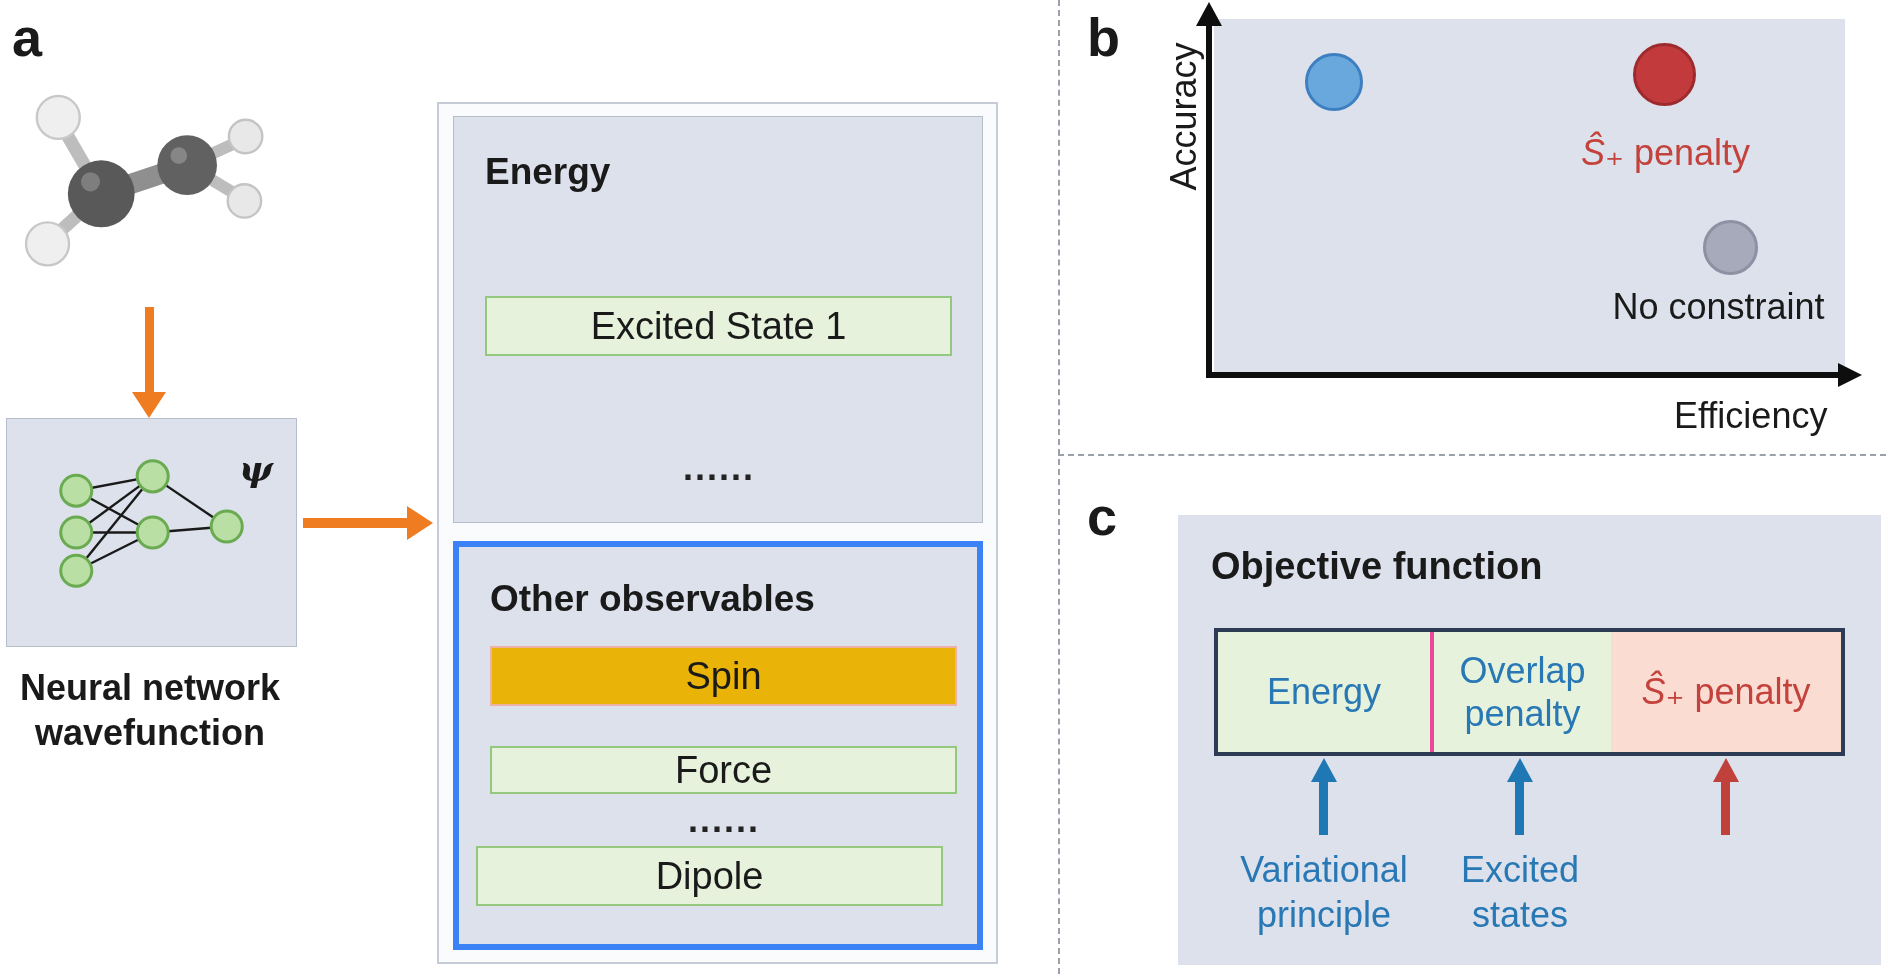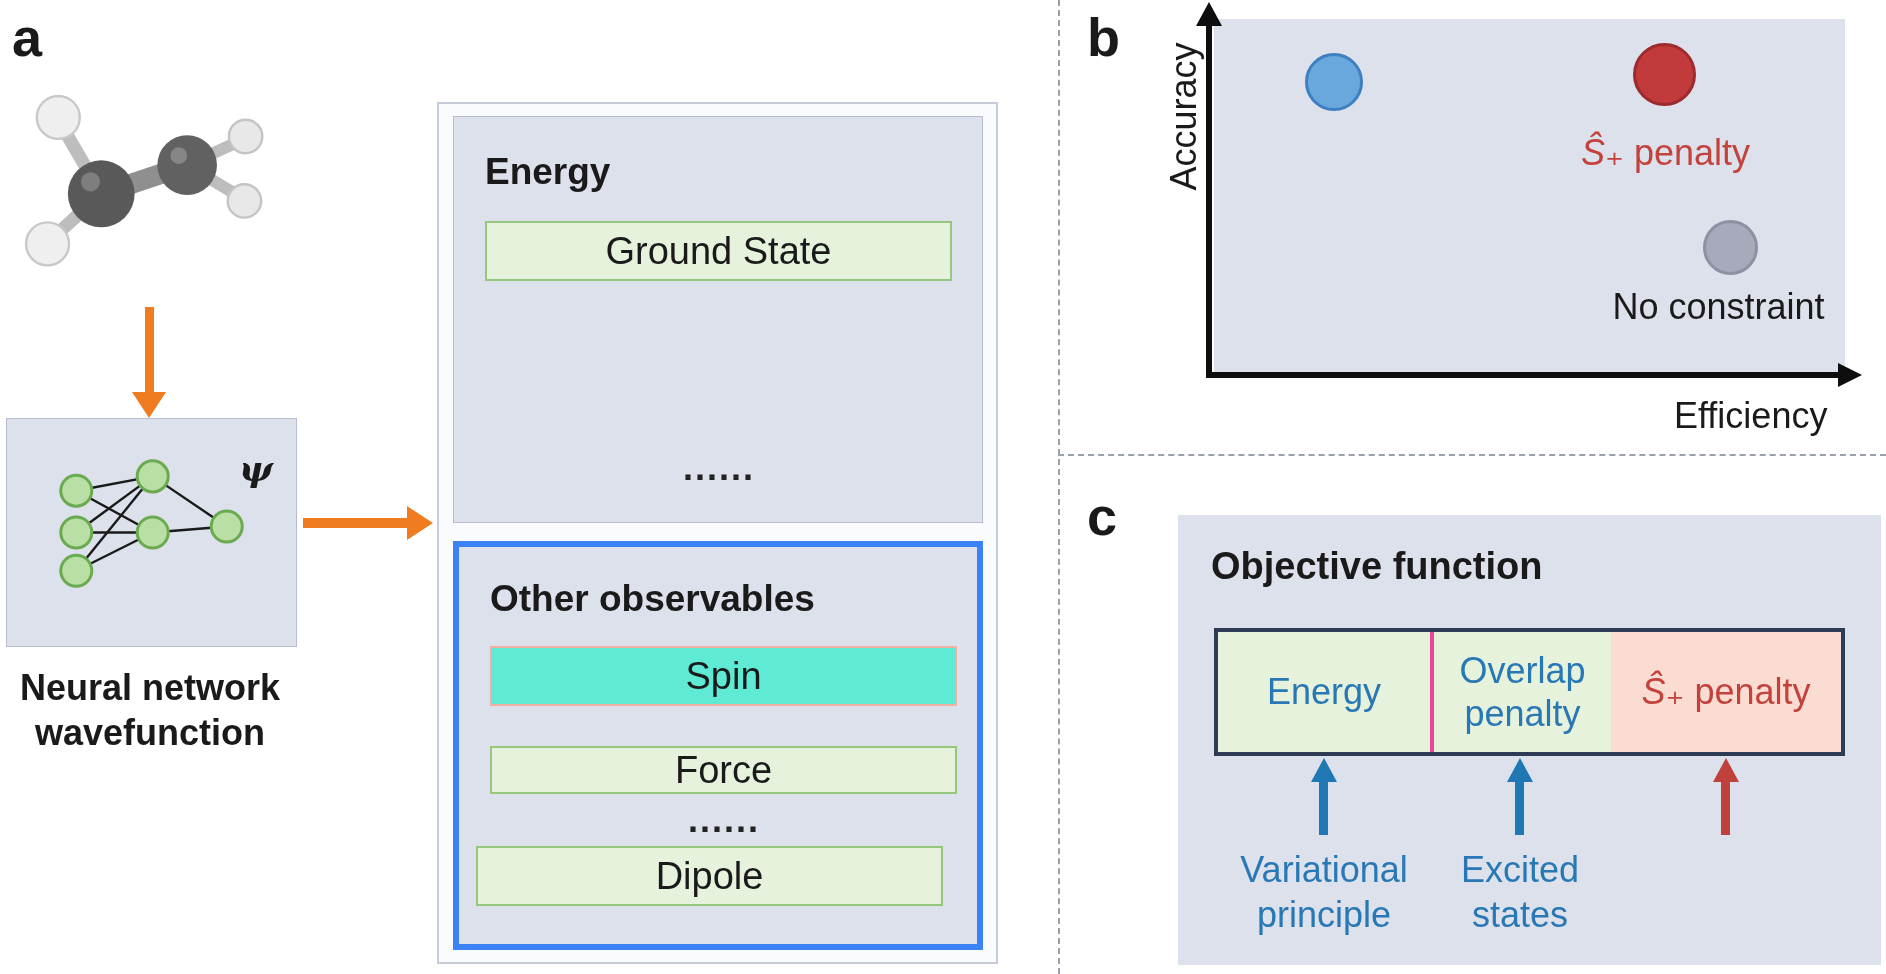--- a/index.html
+++ b/index.html
@@ -3,21 +3,21 @@
 <meta charset="utf-8">
 <style>
   html,body{margin:0;padding:0;background:#ffffff;}
   #fig{position:relative;width:1886px;height:974px;background:#ffffff;overflow:hidden;
        font-family:"Liberation Sans","DejaVu Sans",sans-serif;color:#1a1a1a;}
   .abs{position:absolute;}
   .letter{font-size:54px;font-weight:900;line-height:1;}
   .panelbox{background:#dce1eb;}
   .itembox{display:flex;align-items:center;justify-content:center;font-size:38px;box-sizing:border-box;}
   .green{background:#e6f2dc;border:2px solid #94c87e;}
-  .pink{background:#5eead4;border:2px solid #eeb2a4;}
+  .pink{background:#eab308;border:2px solid #eeb2a4;}
   .heading{font-weight:bold;font-size:37px;}
   .dots{font-size:36px;font-weight:bold;letter-spacing:2px;text-align:center;color:#222;}
   .blue{color:#2878b5;}
   .red{color:#c4423c;}
   .center{text-align:center;}
   .sym{font-style:italic;}
   .circle{border-radius:50%;box-sizing:border-box;}
   .plabel{font-size:36px;line-height:1.25;}
   .orange{background:#f07c22;}
   .tri{width:0;height:0;}
@@ -78,21 +78,21 @@
 
   <div class="abs center" style="left:-10px;top:665px;width:320px;font-size:36px;font-weight:bold;line-height:1.25">Neural network wavefunction</div>
 
   <div class="abs orange" style="left:303px;top:518px;width:106px;height:10px"></div>
   <div class="abs tri" style="left:407px;top:506px;border-top:17px solid transparent;border-bottom:17px solid transparent;border-left:26px solid #f07c22"></div>
 
   <div class="abs" style="left:437px;top:102px;width:561px;height:862px;background:#fafbfd;border:2px solid #c5ccd8;box-sizing:border-box">
 
     <div class="abs panelbox" style="left:14px;top:12px;width:530px;height:407px;border:1px solid #b6becd;box-sizing:border-box">
       <div class="abs heading" style="left:31px;top:34px">Energy</div>
-      <div class="abs itembox green" style="left:31px;top:104px;width:467px;height:60px">Ground State</div>
+      <div class="abs itembox green" style="left:31px;top:179px;width:467px;height:60px">Excited State 1</div>
       <div class="abs dots" style="left:0;top:330px;width:530px">......</div>
     </div>
 
     <div class="abs panelbox" style="left:14px;top:437px;width:530px;height:409px;border:6px solid #3b82f6;box-sizing:border-box">
       <div class="abs heading" style="left:31px;top:31px">Other observables</div>
       <div class="abs itembox pink" style="left:31px;top:99px;width:467px;height:60px">Spin</div>
       <div class="abs itembox green" style="left:31px;top:199px;width:467px;height:48px">Force</div>
       <div class="abs dots" style="left:0;top:252px;width:530px">......</div>
       <div class="abs itembox green" style="left:17px;top:299px;width:467px;height:60px">Dipole</div>
     </div>

